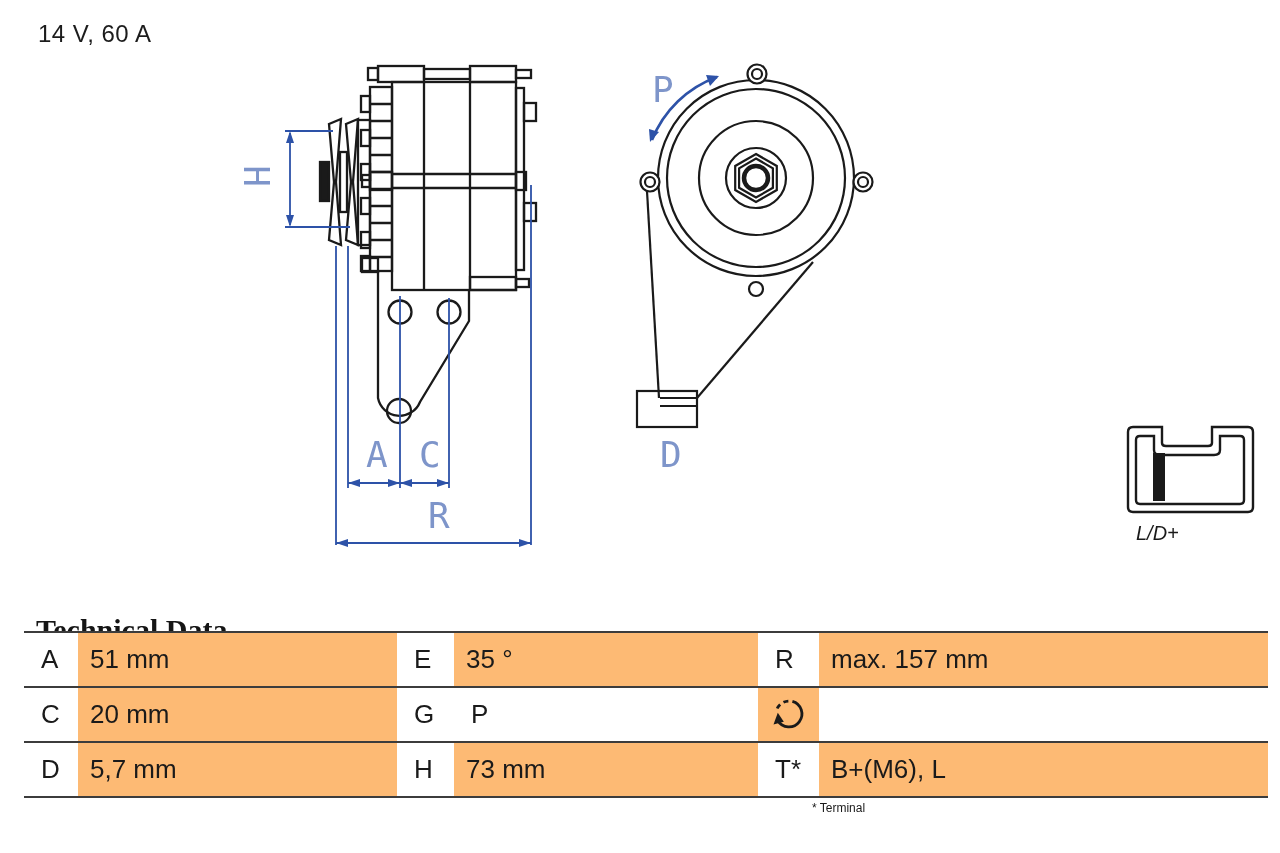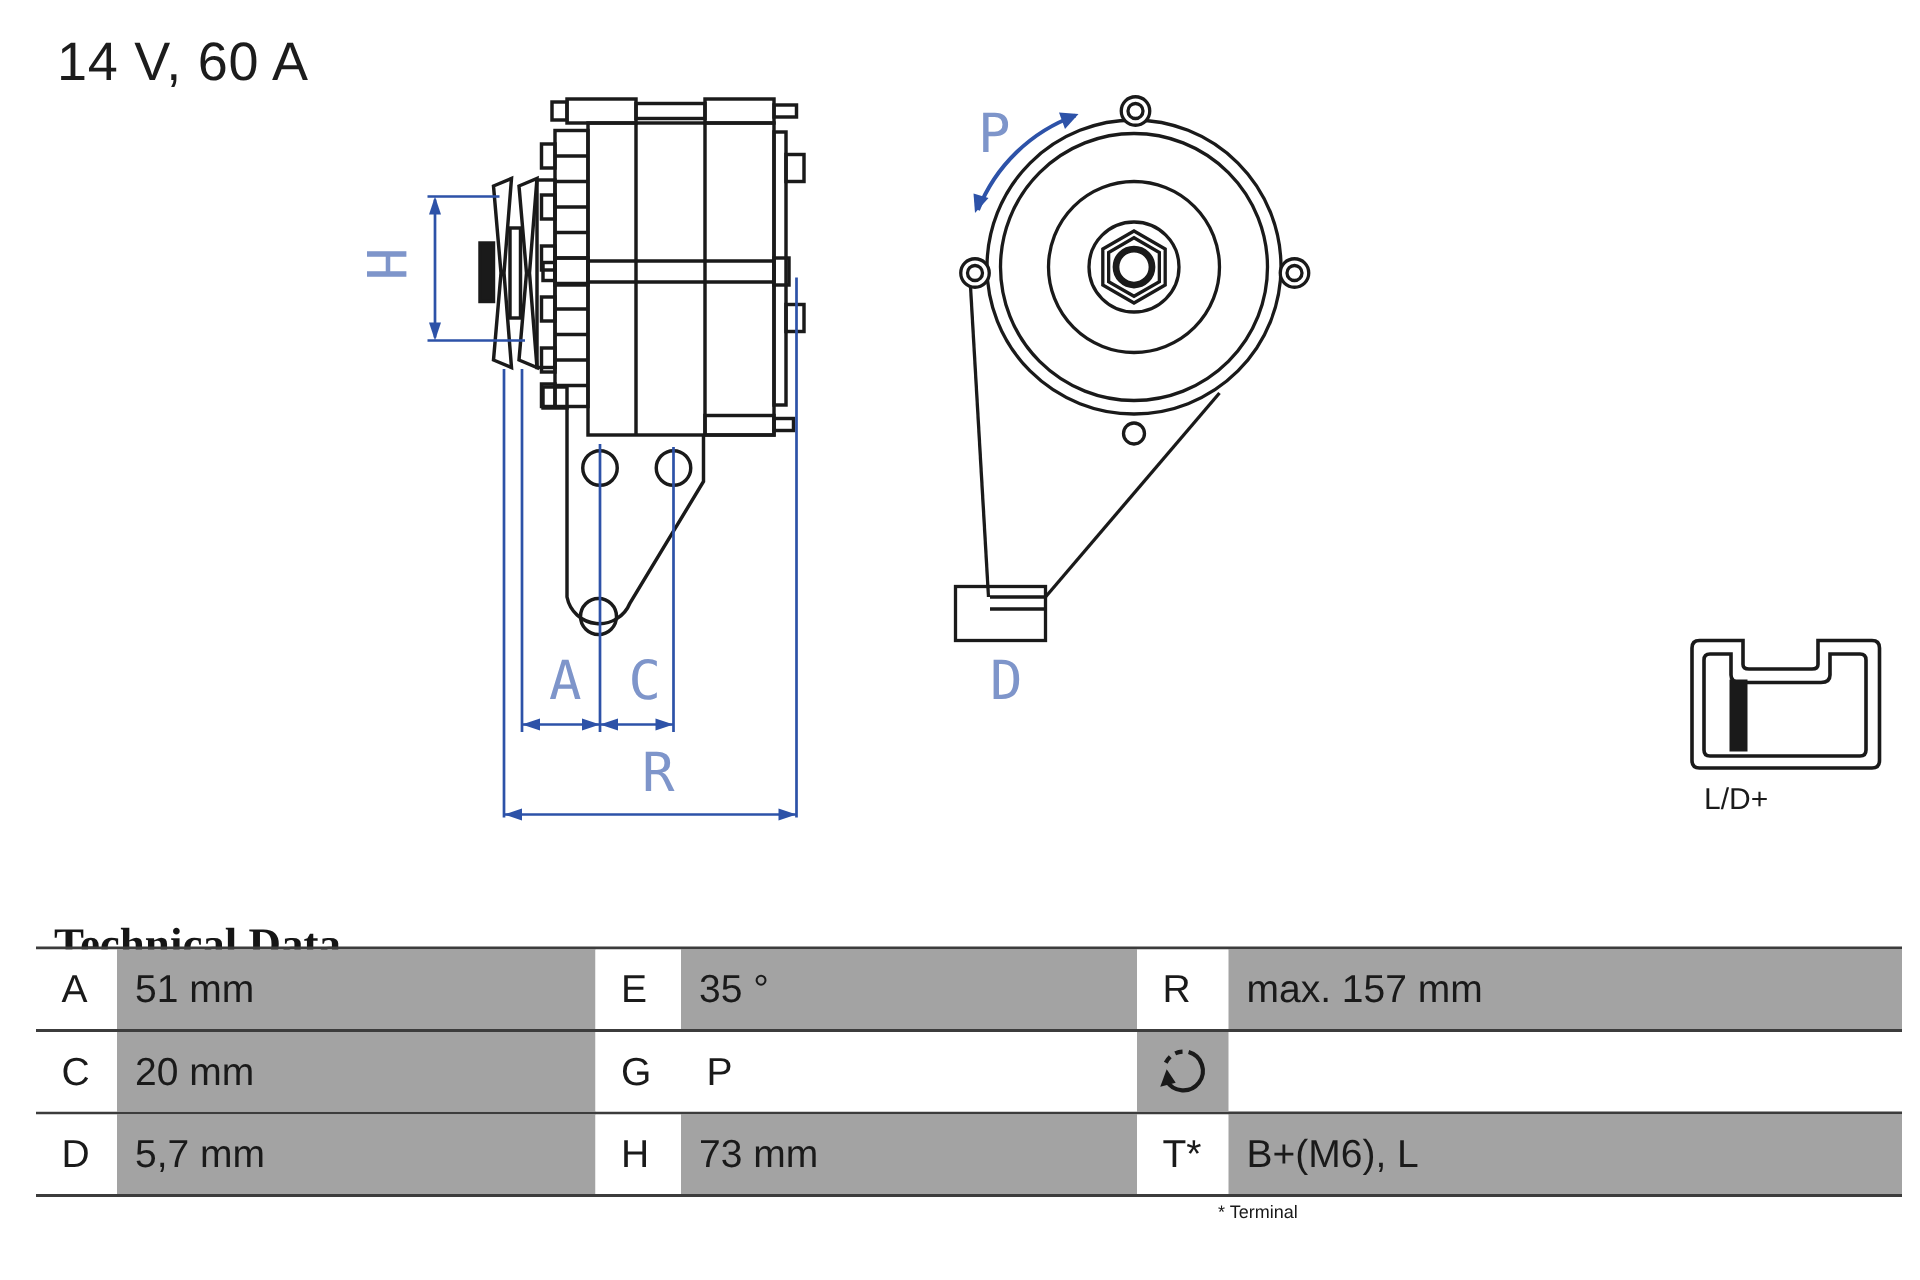--- a/index.html
+++ b/index.html
@@ -1,30 +1,30 @@
 <!DOCTYPE html>
 <html><head>
 <meta charset="utf-8">
 <style>
   html,body{margin:0;padding:0;background:#ffffff;}
   .screen{position:relative;width:1280px;height:853px;background:#ffffff;overflow:hidden;
           font-family:"Liberation Sans", sans-serif;color:#1a1a1a;}
-  .title{position:absolute;left:38px;top:20px;font-size:36px;letter-spacing:0.5px;color:#1c1c1c;}
+  .title{position:absolute;left:38px;top:20px;font-size:24px;letter-spacing:0.5px;color:#1c1c1c;}
   .drawing-svg{position:absolute;left:0;top:0;}
   .dim-label{position:absolute;font-family:"DejaVu Sans Mono", monospace;font-size:36px;
              color:#7e95ca;line-height:1;}
   .dim-label.rot{transform:rotate(90deg);transform-origin:50% 50%;}
-  .connector-label{position:absolute;left:1136px;top:522px;font-size:20px;color:#1a1a1a;}
+  .connector-label{position:absolute;left:1136px;top:522px;font-size:20px;color:#1a1a1a;font-style:italic;}
   .tech-heading{position:absolute;left:36px;top:613px;font-size:30px;font-weight:bold;color:#151515;font-family:Liberation Serif, serif;}
   .tech-table{position:absolute;left:24px;top:631px;width:1244px;border-bottom:2px solid #3c3c3c;}
   .trow{display:grid;grid-template-columns:54px 319px 57px 304px 61px 449px;height:53px;
         border-top:2px solid #3c3c3c;}
   .cell{display:flex;align-items:center;font-size:26px;color:#1a1a1a;}
   .cell.lbl{background:#ffffff;padding-left:17px;}
-  .cell.val{background:#a3a3a3;padding-left:12px;}
+  .cell.val{background:#fdba74;padding-left:12px;}
   .footnote{position:absolute;left:812px;top:801px;font-size:12px;color:#1a1a1a;}
   .rot-icon{display:block;}
 </style>
 </head>
 <body>
 
 <div class="screen">
 
   <div class="title">14 V, 60 A</div>
 

